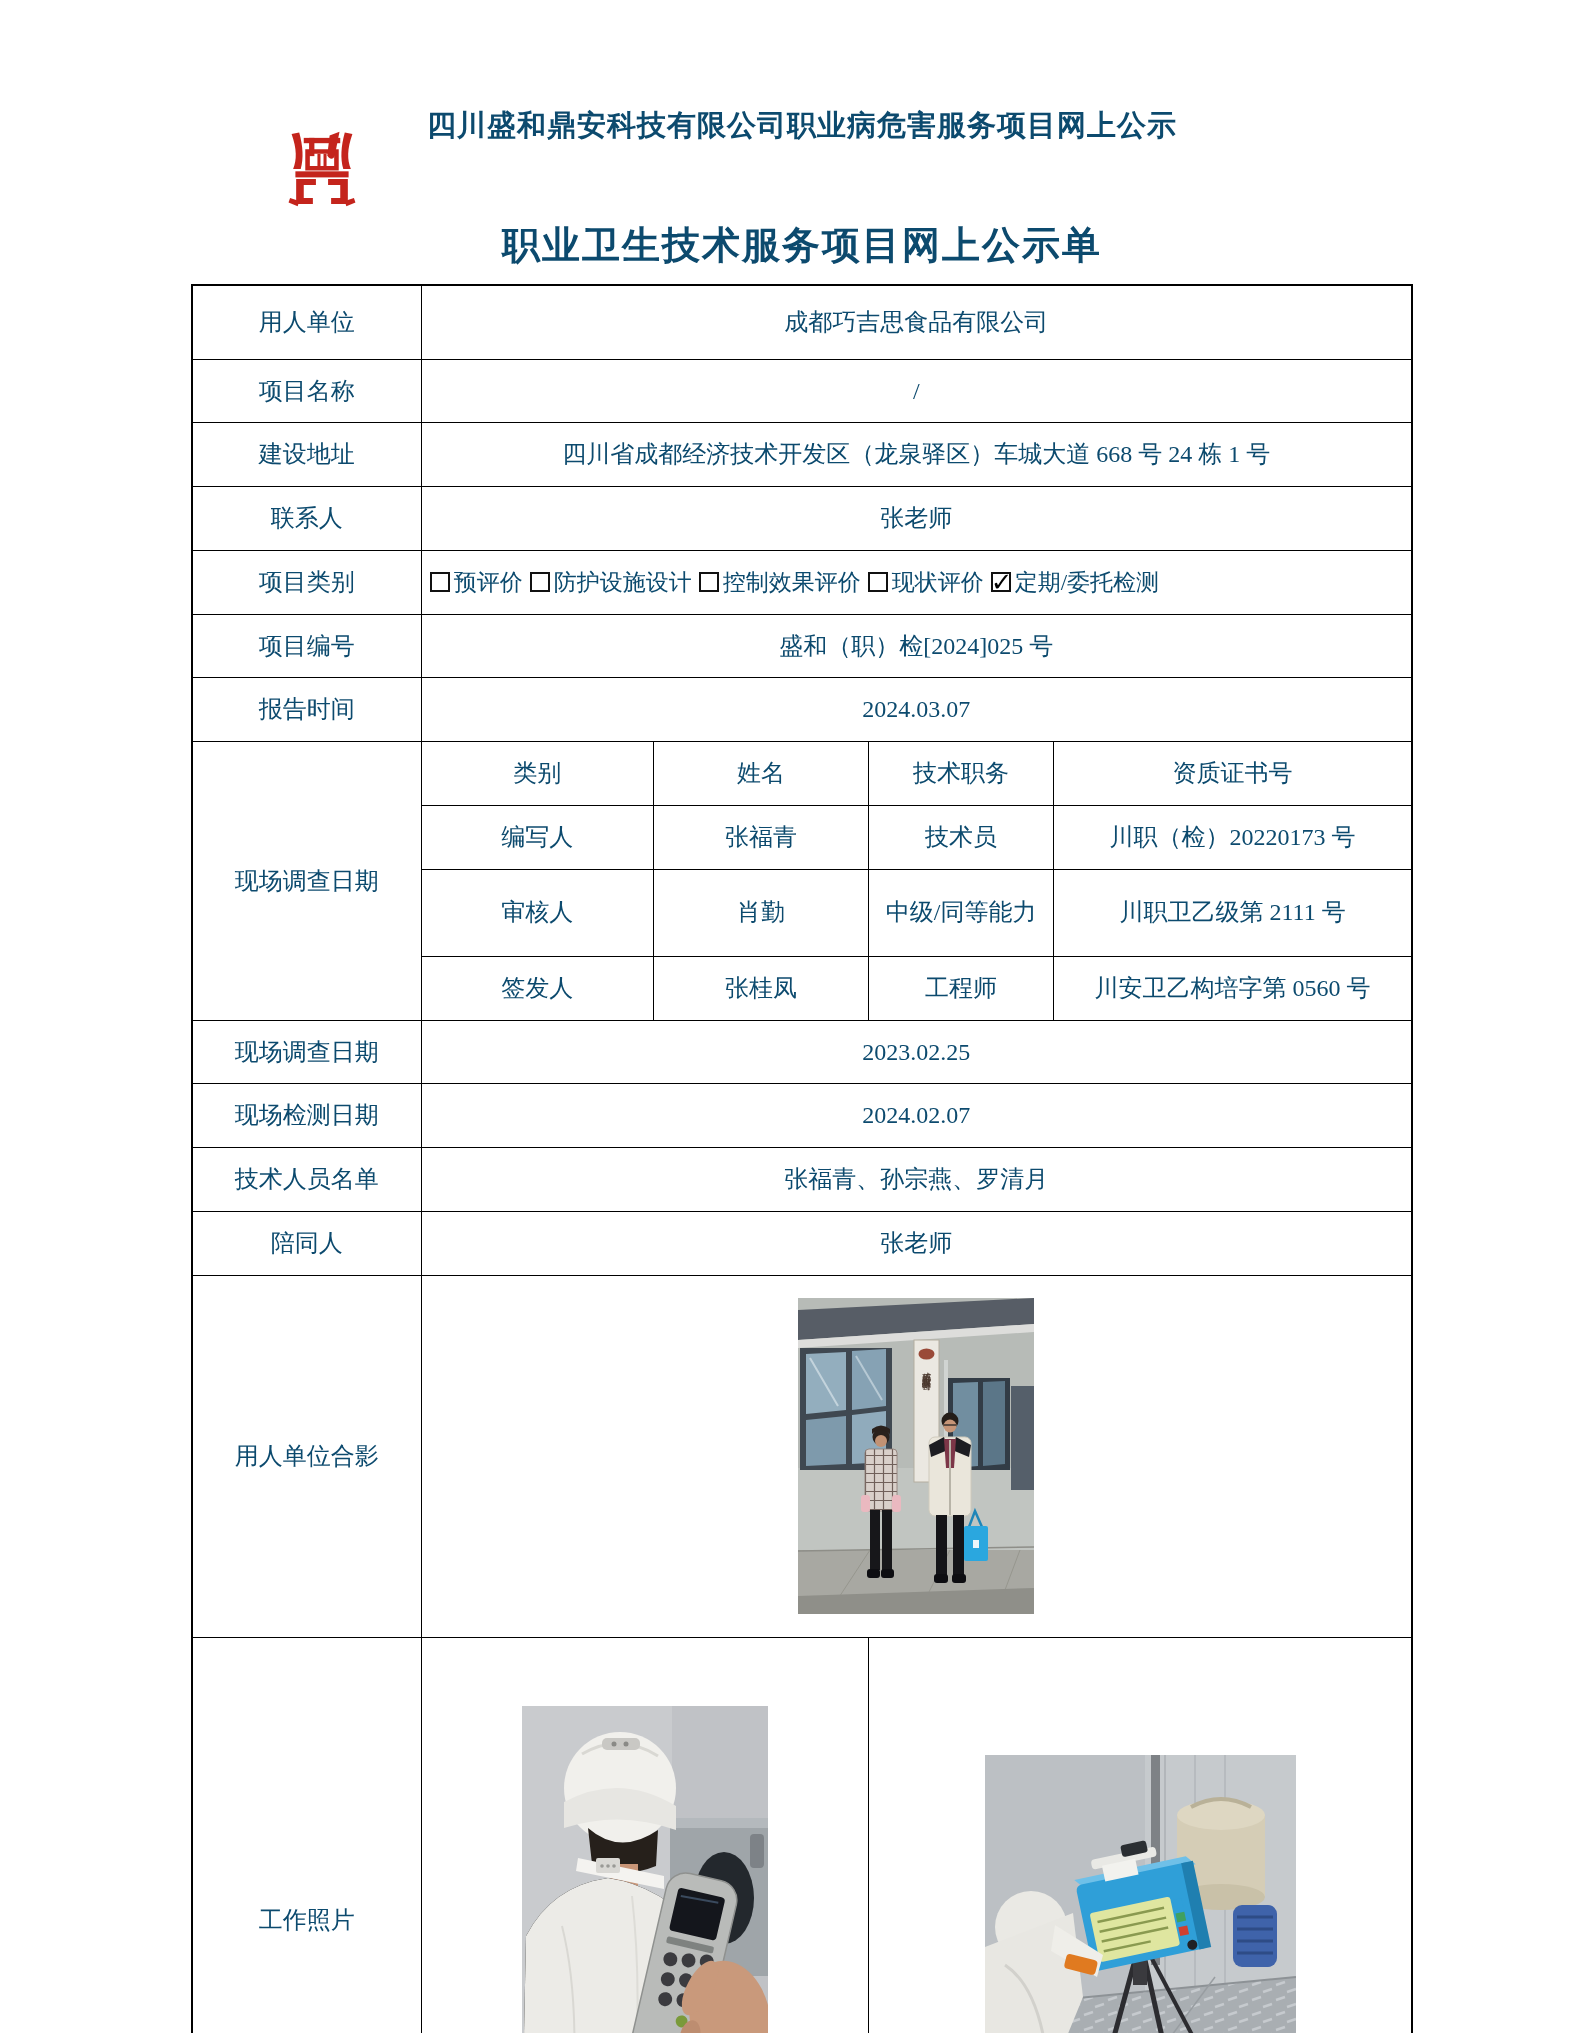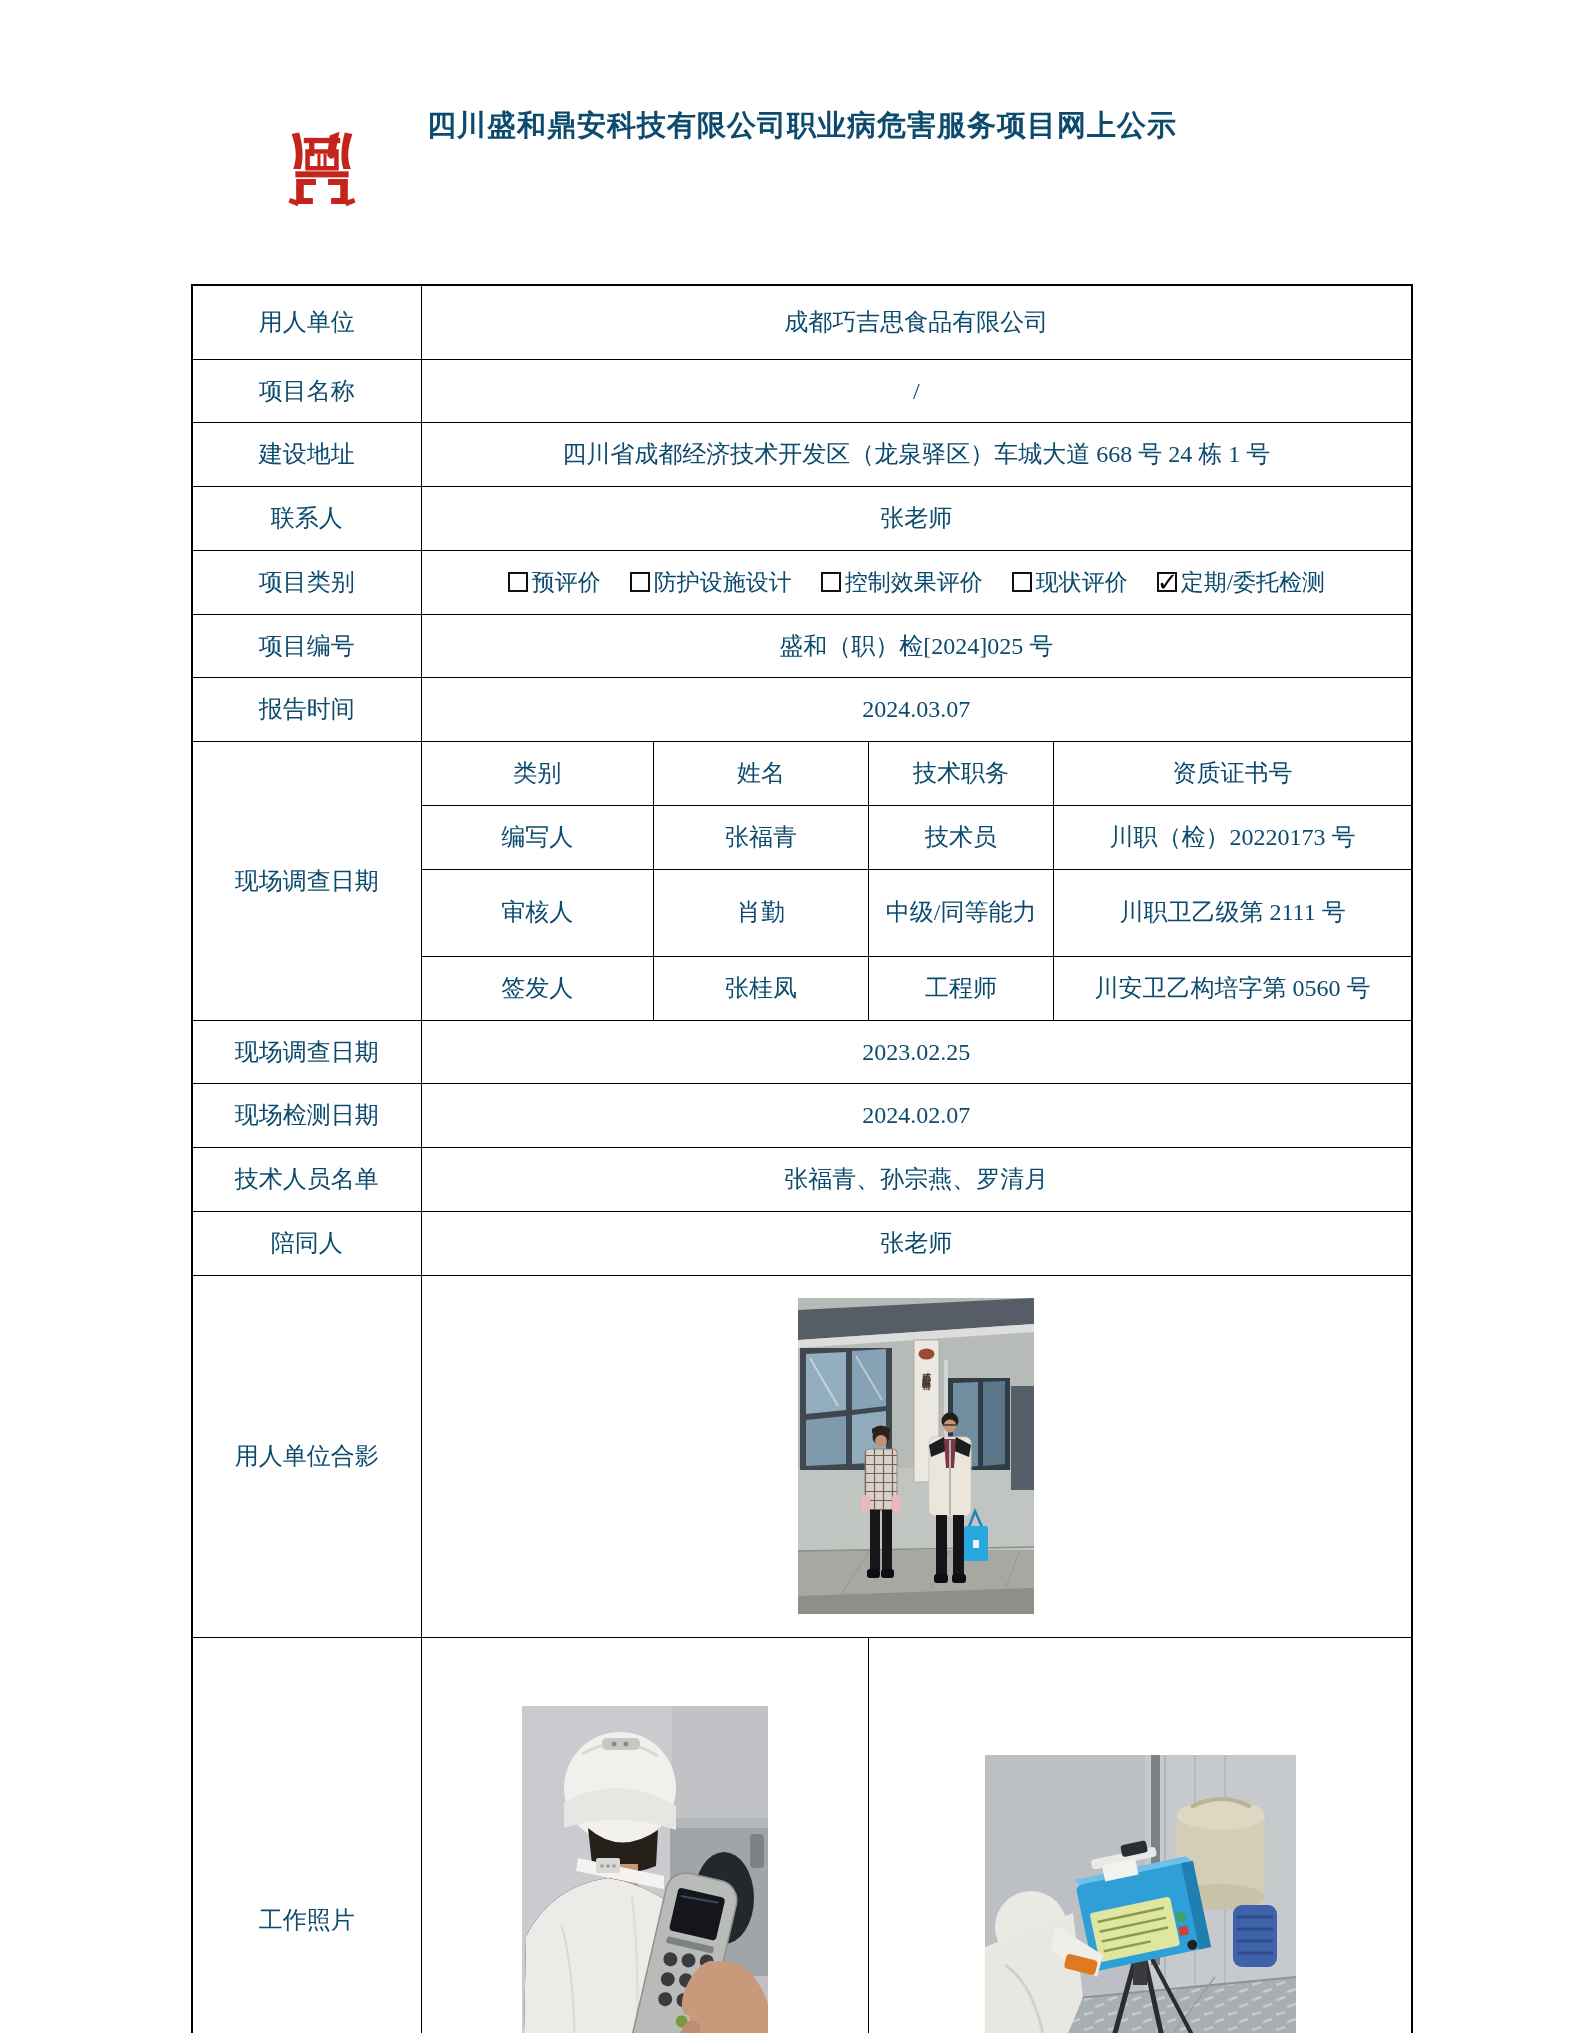--- a/index.html
+++ b/index.html
@@ -20,21 +20,21 @@
     position:absolute;left:191px;top:284px;width:1222px;
     border-collapse:collapse;table-layout:fixed;text-align:center;
     font-size:24px;border:2px solid #000;
   }
   table.main td{
     border:1.5px solid #000;padding:14px 8px;vertical-align:middle;line-height:1.45;
     overflow:hidden;
   }
   td.lbl{font-weight:normal;}
   td.narrowpad{padding:2px 22px;}
-  .cat-opts{display:flex;justify-content:center;align-items:center;gap:29px;font-size:23px;white-space:nowrap;}
+  .cat-opts{display:flex;align-items:center;gap:7px;font-size:23px;white-space:nowrap;}
   .opt{display:inline-flex;align-items:center;}
   .cb{
     display:inline-block;width:16px;height:16px;border:2px solid #111;
     margin-right:4px;position:relative;background:#fff;flex:0 0 auto;
   }
   .cb.checked::after{
     content:"\2713";position:absolute;left:-2px;top:-10px;font-size:26px;font-weight:bold;
     font-family:"DejaVu Sans","Liberation Sans",sans-serif;color:#000;
   }
   td.photo-cell{text-align:center;vertical-align:middle;}
@@ -59,20 +59,21 @@
       <rect x="15" y="61" width="70" height="8"></rect>
       <path d="M16,71 h26 v8 h-16 v17 h12 v8 h-22 z"></path>
       <path d="M84,71 h-26 v8 h16 v17 h-12 v8 h22 z"></path>
       <path d="M8,96 l12,4 l-2,7 l-12,-5 z"></path>
       <path d="M92,96 l-12,4 l2,7 l12,-5 z"></path>
     </g>
   </svg>
 
   <div class="org-line">四川盛和鼎安科技有限公司职业病危害服务项目网上公示</div>
 
+  <h1 class="doc-title">职业卫生技术服务项目网上公示单</h1>
 
   <table class="main">
     <colgroup>
       <col style="width:229px">
         <col style="width:232px">
         <col style="width:215px">
         <col style="width:185px">
         <col style="width:358px">
     </colgroup>
 

